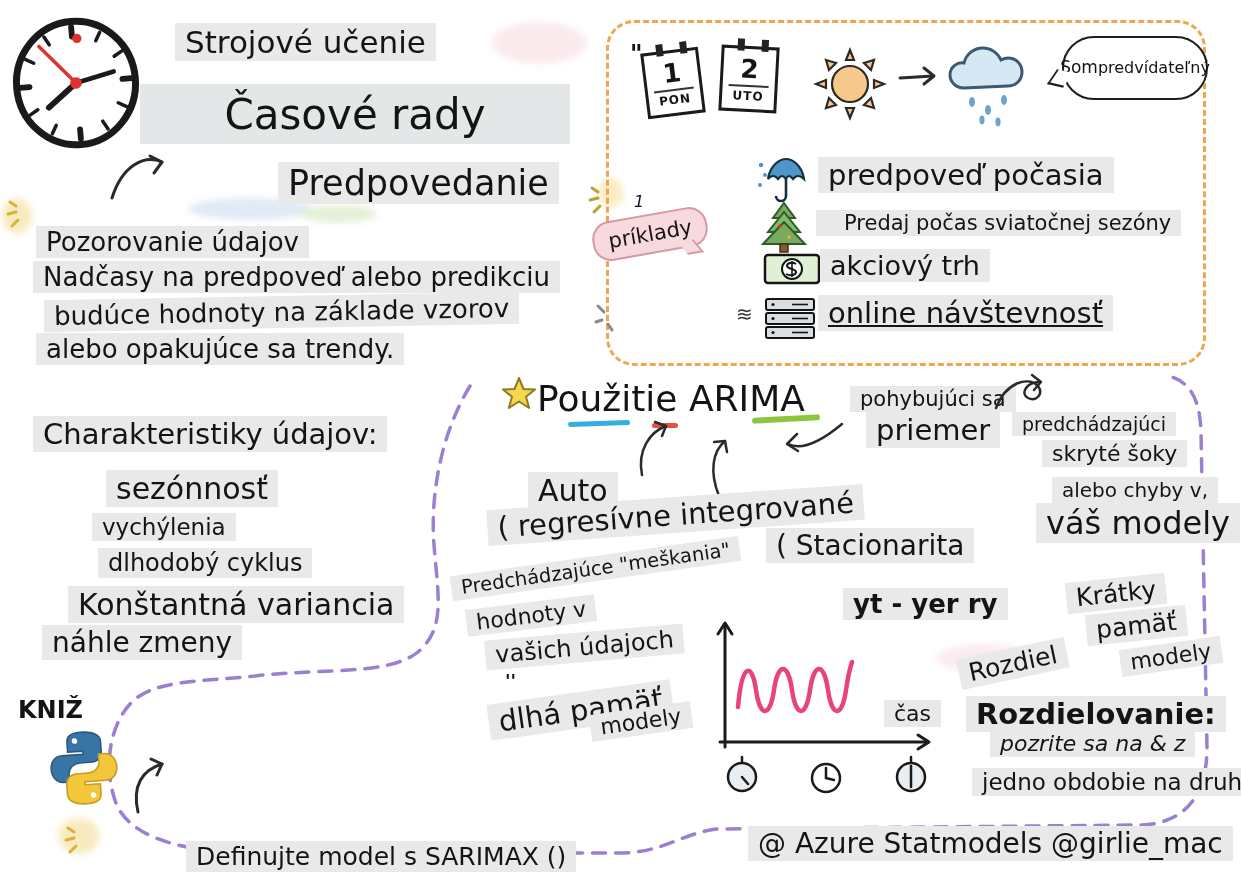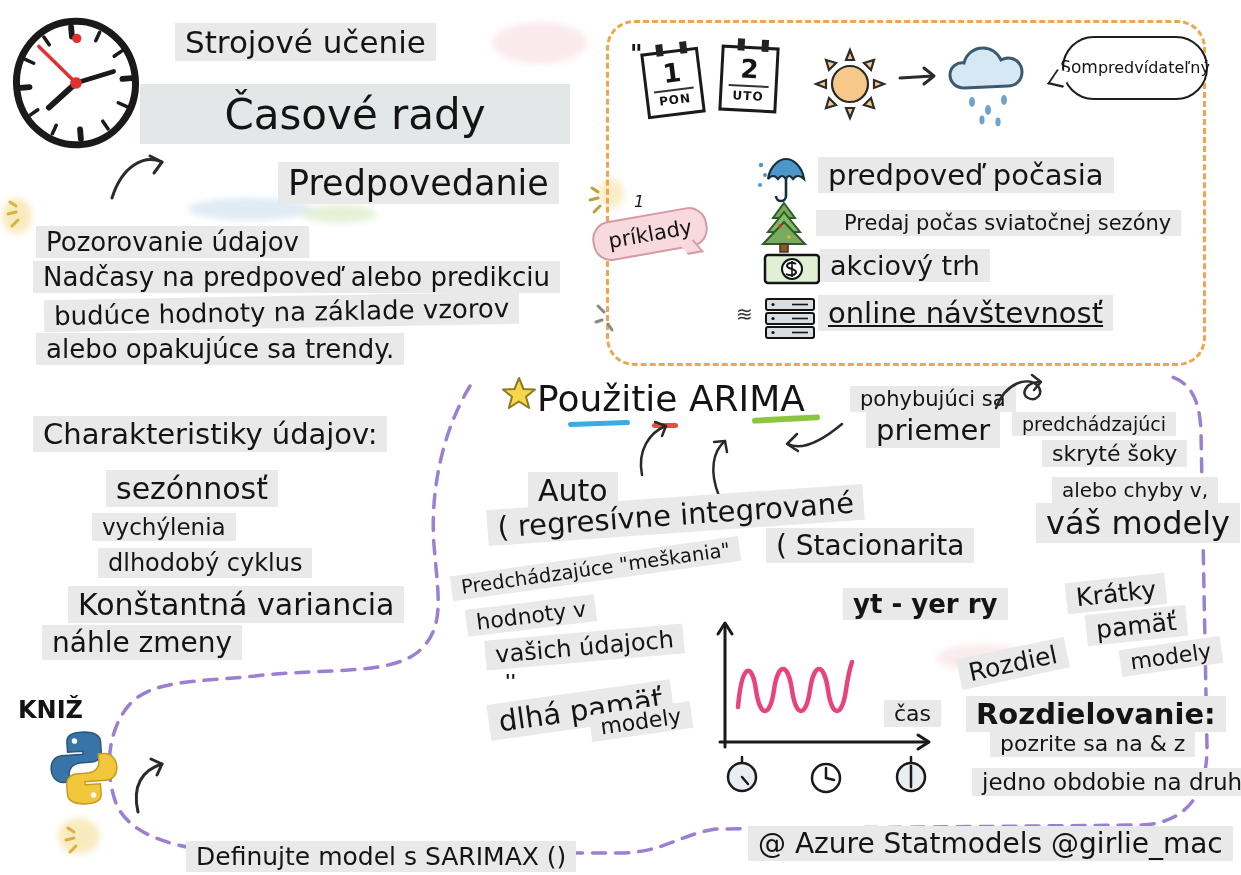--- a/index.html
+++ b/index.html
@@ -280,21 +280,21 @@
     <line x1="18" y1="22" x2="26" y2="24" stroke="#1a1a1a" stroke-width="2.5" stroke-linecap="round"></line>
   </svg>
   <svg class="abs" style="left:893px;top:753px;" width="36" height="42" viewBox="0 0 36 42">
     <line x1="18" y1="4" x2="18" y2="9" stroke="#1a1a1a" stroke-width="2.5" stroke-linecap="round"></line>
     <circle cx="18" cy="24" r="14" fill="#e9eef3" stroke="#1a1a1a" stroke-width="2.5"></circle>
     <line x1="18" y1="13" x2="18" y2="34" stroke="#1a1a1a" stroke-width="2.5" stroke-linecap="round"></line>
   </svg>
 
   <span class="hl abs" style="left:958px;top:648px;font-size:25px;transform:rotate(-12deg);">Rozdiel</span>
   <span class="hl abs" style="left:966px;top:696px;font-size:29px;font-weight:600;">Rozdielovanie:</span>
-  <span class="hl abs" style="left:990px;top:730px;font-size:22px;">pozrite sa na &amp; z</span>
+  <span class="hl abs" style="left:990px;top:730px;font-size:22px;font-style:italic;">pozrite sa na &amp; z</span>
   <span class="hl abs" style="left:972px;top:768px;font-size:23px;">jedno obdobie na druhé</span>
 
   <span class="abs plain" style="left:18px;top:696px;font-size:24px;font-weight:600;">KNIŽ</span>
   <svg class="abs" style="left:42px;top:720px;transform:rotate(-4deg);" width="84" height="96" viewBox="0 0 110 110">
     <path d="M54 8 c-20 0 -19 9 -19 14 v11 h20 v4 H27 c-8 0 -15 6 -15 17 s7 18 15 18 h8 V62 c0 -8 7 -14 15 -14 h16 c7 0 13 -6 13 -13 V22 c0 -8 -8 -14 -25 -14 z" fill="#3974a7" stroke="#27597f" stroke-width="2"></path>
     <circle cx="45" cy="19" r="3.6" fill="#fff"></circle>
     <path d="M56 102 c20 0 19 -9 19 -14 V77 H55 v-4 h28 c8 0 15 -6 15 -17 s-7 -18 -15 -18 h-8 v10 c0 8 -7 14 -15 14 H44 c-7 0 -13 6 -13 13 v13 c0 8 8 14 25 14 z" fill="#f2c73b" stroke="#c79c1f" stroke-width="2"></path>
     <circle cx="65" cy="91" r="3.6" fill="#fff"></circle>
   </svg>
   <svg class="abs" style="left:128px;top:756px;" width="50" height="60" viewBox="0 0 50 60">

